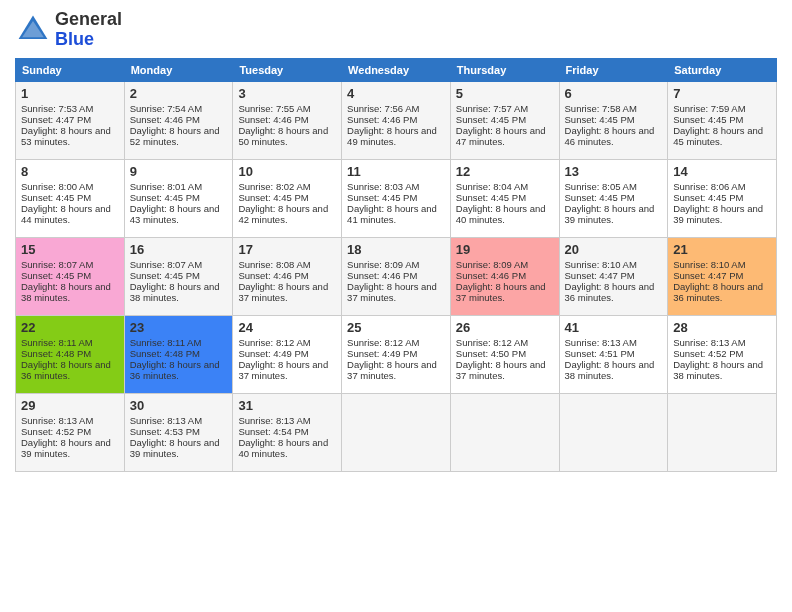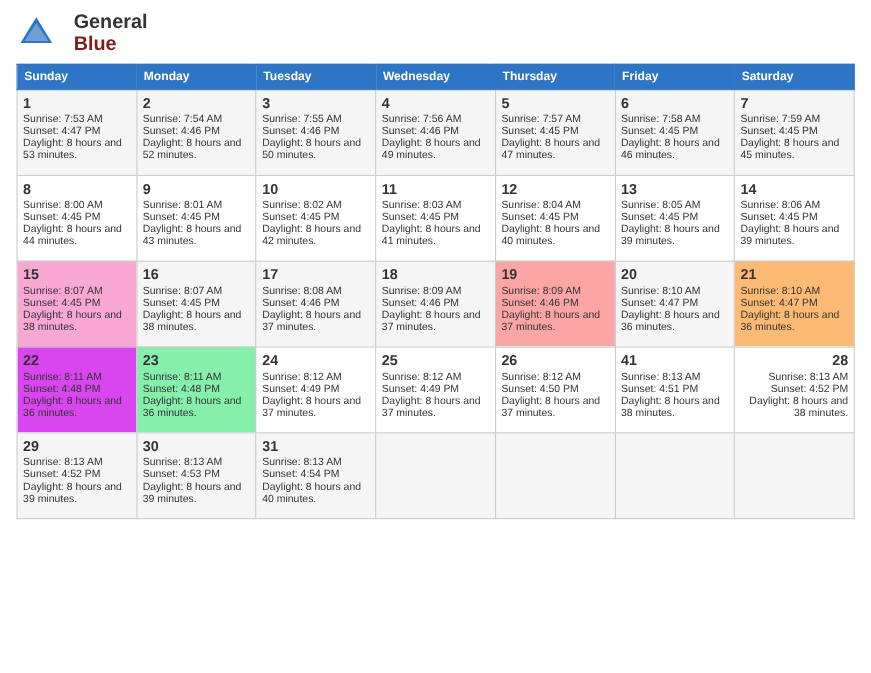--- a/index.html
+++ b/index.html
@@ -17,29 +17,29 @@
     }
     .header {
       display: flex;
       justify-content: space-between;
       align-items: flex-start;
       margin-bottom: 8px;
     }
     .logo {
       display: flex;
       align-items: center;
-      gap: 16px;
+      gap: 4px;
     }
     .logo-text {
       font-size: 18px;
       font-weight: bold;
       color: #333;
       line-height: 1.1;
     }
-    .logo-blue { color: #7f1d1d; text-align: center; }
+    .logo-blue { color: #1d4ed8; text-align: center; }
     .logo-icon {
       width: 36px;
       height: 36px;
     }
     .title-block {
       text-align: right;
     }
     .month-title {
       font-size: 32px;
       font-weight: bold;
@@ -144,27 +144,27 @@
         <tr>
           <td style="background-color: #f9a8d4;"><span class="day-num">15</span><span>Sunrise: 8:07 AM</span><br><span>Sunset: 4:45 PM</span><br><span>Daylight: 8 hours and 38 minutes.</span></td>
           <td style="background-color: rgb(245, 245, 245);"><span class="day-num">16</span><span>Sunrise: 8:07 AM</span><br><span>Sunset: 4:45 PM</span><br><span>Daylight: 8 hours and 38 minutes.</span></td>
           <td style="background-color: rgb(245, 245, 245);"><span class="day-num">17</span><span>Sunrise: 8:08 AM</span><br><span>Sunset: 4:46 PM</span><br><span>Daylight: 8 hours and 37 minutes.</span></td>
           <td style="background-color: rgb(245, 245, 245);"><span class="day-num">18</span><span>Sunrise: 8:09 AM</span><br><span>Sunset: 4:46 PM</span><br><span>Daylight: 8 hours and 37 minutes.</span></td>
           <td style="background-color: #fca5a5;"><span class="day-num">19</span><span>Sunrise: 8:09 AM</span><br><span>Sunset: 4:46 PM</span><br><span>Daylight: 8 hours and 37 minutes.</span></td>
           <td style="background-color: rgb(245, 245, 245);"><span class="day-num">20</span><span>Sunrise: 8:10 AM</span><br><span>Sunset: 4:47 PM</span><br><span>Daylight: 8 hours and 36 minutes.</span></td>
           <td style="background-color: #fdba74;"><span class="day-num">21</span><span>Sunrise: 8:10 AM</span><br><span>Sunset: 4:47 PM</span><br><span>Daylight: 8 hours and 36 minutes.</span></td>
         </tr>
         <tr>
-          <td style="background-color: #d946ef; margin-top: 45px;"><span class="day-num">22</span><span>Sunrise: 8:11 AM</span><br><span>Sunset: 4:48 PM</span><br><span>Daylight: 8 hours and 36 minutes.</span></td>
-          <td style="background-color: #86efac;"><span class="day-num">23</span><span>Sunrise: 8:11 AM</span><br><span>Sunset: 4:48 PM</span><br><span>Daylight: 8 hours and 36 minutes.</span></td>
+          <td style="background-color: #84cc16; margin-top: 45px;"><span class="day-num">22</span><span>Sunrise: 8:11 AM</span><br><span>Sunset: 4:48 PM</span><br><span>Daylight: 8 hours and 36 minutes.</span></td>
+          <td style="background-color: #3b82f6;"><span class="day-num">23</span><span>Sunrise: 8:11 AM</span><br><span>Sunset: 4:48 PM</span><br><span>Daylight: 8 hours and 36 minutes.</span></td>
           <td style="background-color: rgb(255, 255, 255);"><span class="day-num">24</span><span>Sunrise: 8:12 AM</span><br><span>Sunset: 4:49 PM</span><br><span>Daylight: 8 hours and 37 minutes.</span></td>
           <td style="background-color: rgb(255, 255, 255);"><span class="day-num">25</span><span>Sunrise: 8:12 AM</span><br><span>Sunset: 4:49 PM</span><br><span>Daylight: 8 hours and 37 minutes.</span></td>
           <td style="background-color: rgb(255, 255, 255);"><span class="day-num">26</span><span>Sunrise: 8:12 AM</span><br><span>Sunset: 4:50 PM</span><br><span>Daylight: 8 hours and 37 minutes.</span></td>
           <td style="background-color: rgb(255, 255, 255);"><span class="day-num">41</span><span>Sunrise: 8:13 AM</span><br><span>Sunset: 4:51 PM</span><br><span>Daylight: 8 hours and 38 minutes.</span></td>
-          <td style="background-color: rgb(255, 255, 255); text-align: right;"><span class="day-num">28</span><span>Sunrise: 8:13 AM</span><br><span>Sunset: 4:52 PM</span><br><span>Daylight: 8 hours and 38 minutes.</span></td>
+          <td style="background-color: rgb(255, 255, 255);"><span class="day-num">28</span><span>Sunrise: 8:13 AM</span><br><span>Sunset: 4:52 PM</span><br><span>Daylight: 8 hours and 38 minutes.</span></td>
         </tr>
         <tr>
           <td style="background-color: rgb(245, 245, 245);"><span class="day-num">29</span><span>Sunrise: 8:13 AM</span><br><span>Sunset: 4:52 PM</span><br><span>Daylight: 8 hours and 39 minutes.</span></td>
           <td style="background-color: rgb(245, 245, 245);"><span class="day-num">30</span><span>Sunrise: 8:13 AM</span><br><span>Sunset: 4:53 PM</span><br><span>Daylight: 8 hours and 39 minutes.</span></td>
           <td style="background-color: rgb(245, 245, 245);"><span class="day-num">31</span><span>Sunrise: 8:13 AM</span><br><span>Sunset: 4:54 PM</span><br><span>Daylight: 8 hours and 40 minutes.</span></td>
           <td class="empty"></td>
           <td class="empty"></td>
           <td class="empty"></td>
           <td class="empty"></td>
         </tr>

